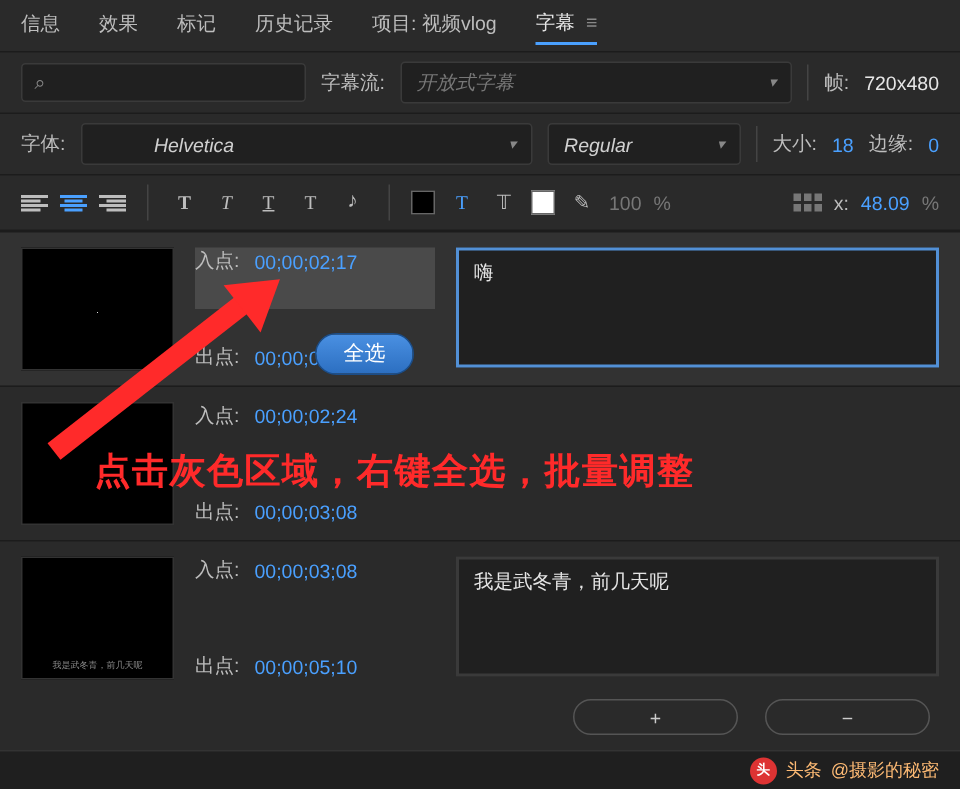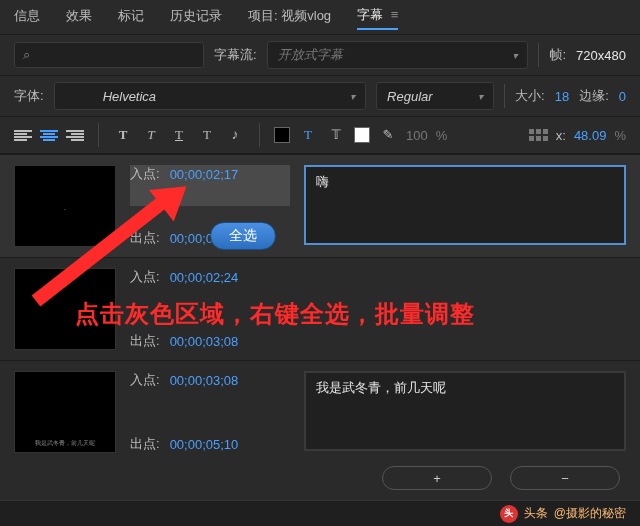--- a/index.html
+++ b/index.html
@@ -57,21 +57,21 @@
     color: #d0d0d0;
     font-style: italic;
   }
   .dropdown .chev { color: #888; font-size: 10px; }
   .caption-stream { flex: 1; color: #777; }
   .val-blue { color: #4aa0ff; }
   .val-white { color: #e6e6e6; }
 
   
   .font-row .dropdown.font { flex: 1; padding-left: 48px; }
-  .font-row .dropdown.weight { width: 118px; }
+  .font-row .dropdown.weight { width: 129px; }
 
   
   .toolbar {
     display: flex;
     align-items: center;
     padding: 6px 14px;
     gap: 14px;
     border-bottom: 1px solid #1c1c1c;
   }
   .tool-group { display:flex; align-items:center; gap:8px; }
@@ -161,21 +161,21 @@
   }
   .arrow-head {
     position:absolute; left:122px; top:-8px;
     width:0;height:0;
     border-left:32px solid #ff2a2a;
     border-top:20px solid transparent;
     border-bottom:20px solid transparent;
     transform: rotate(-38deg);
   }
   .annotation-text {
-    position:absolute; left:75px; top:298px;
+    position:absolute; left:63px; top:298px;
     color:#ff2a2a; font-size:24px; font-weight: bold; letter-spacing:1px;
     z-index:45; white-space:nowrap;
   }
 
   
   .bottom-bar {
     position:absolute; left:0; right:0; bottom:28px;
     display:flex; justify-content:flex-end; gap:18px;
     padding: 8px 20px;
   }

